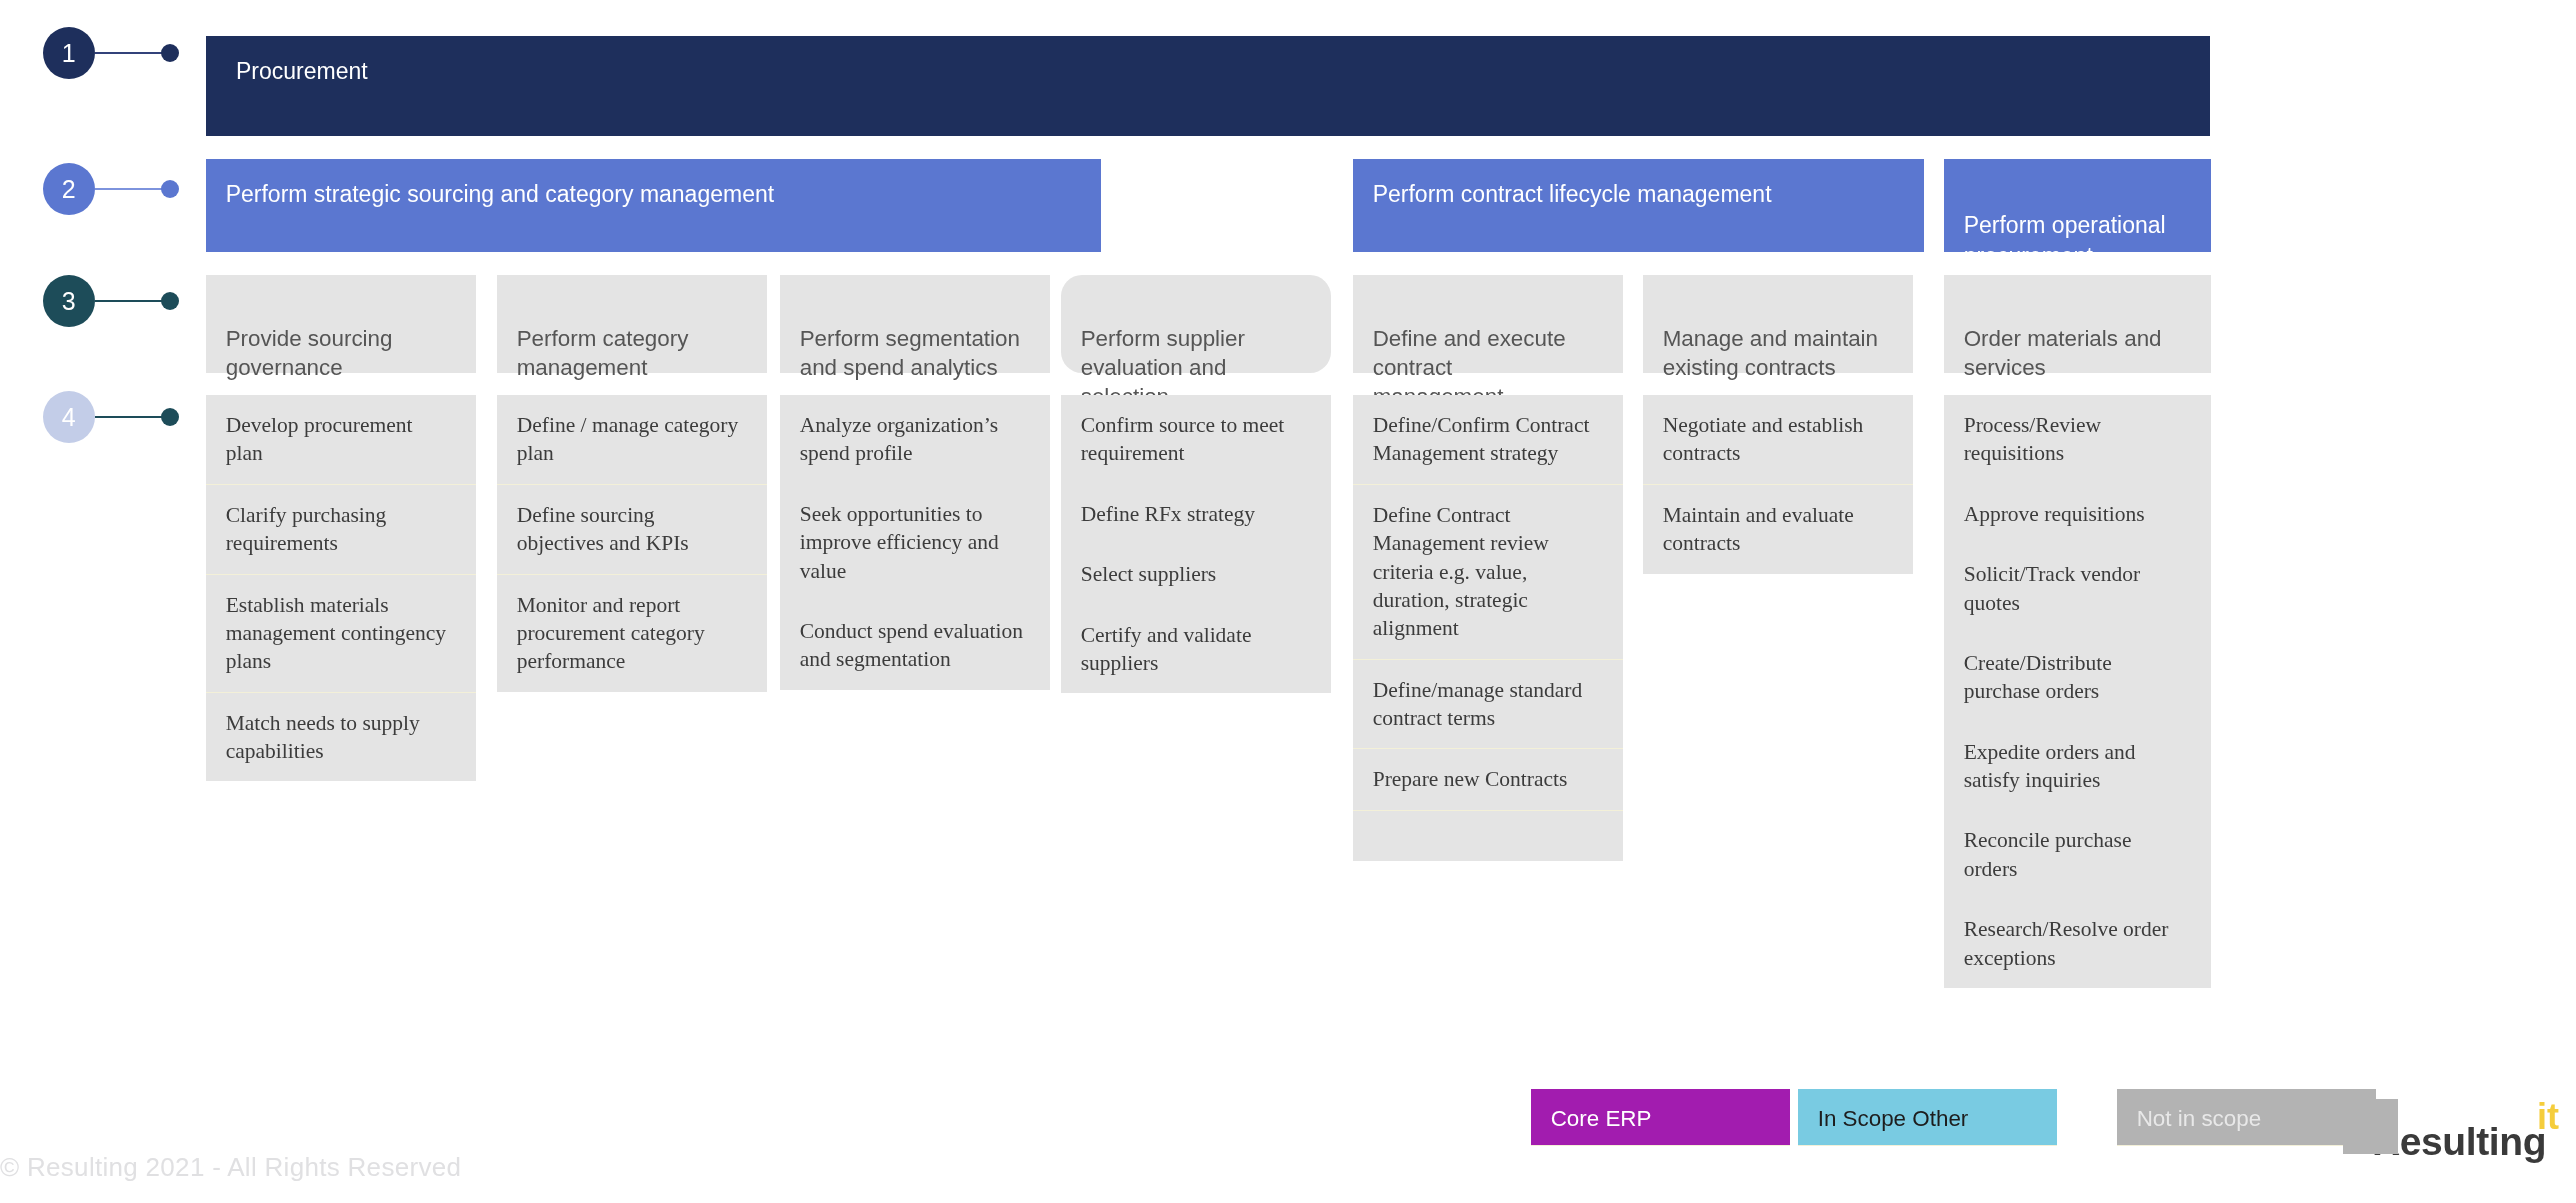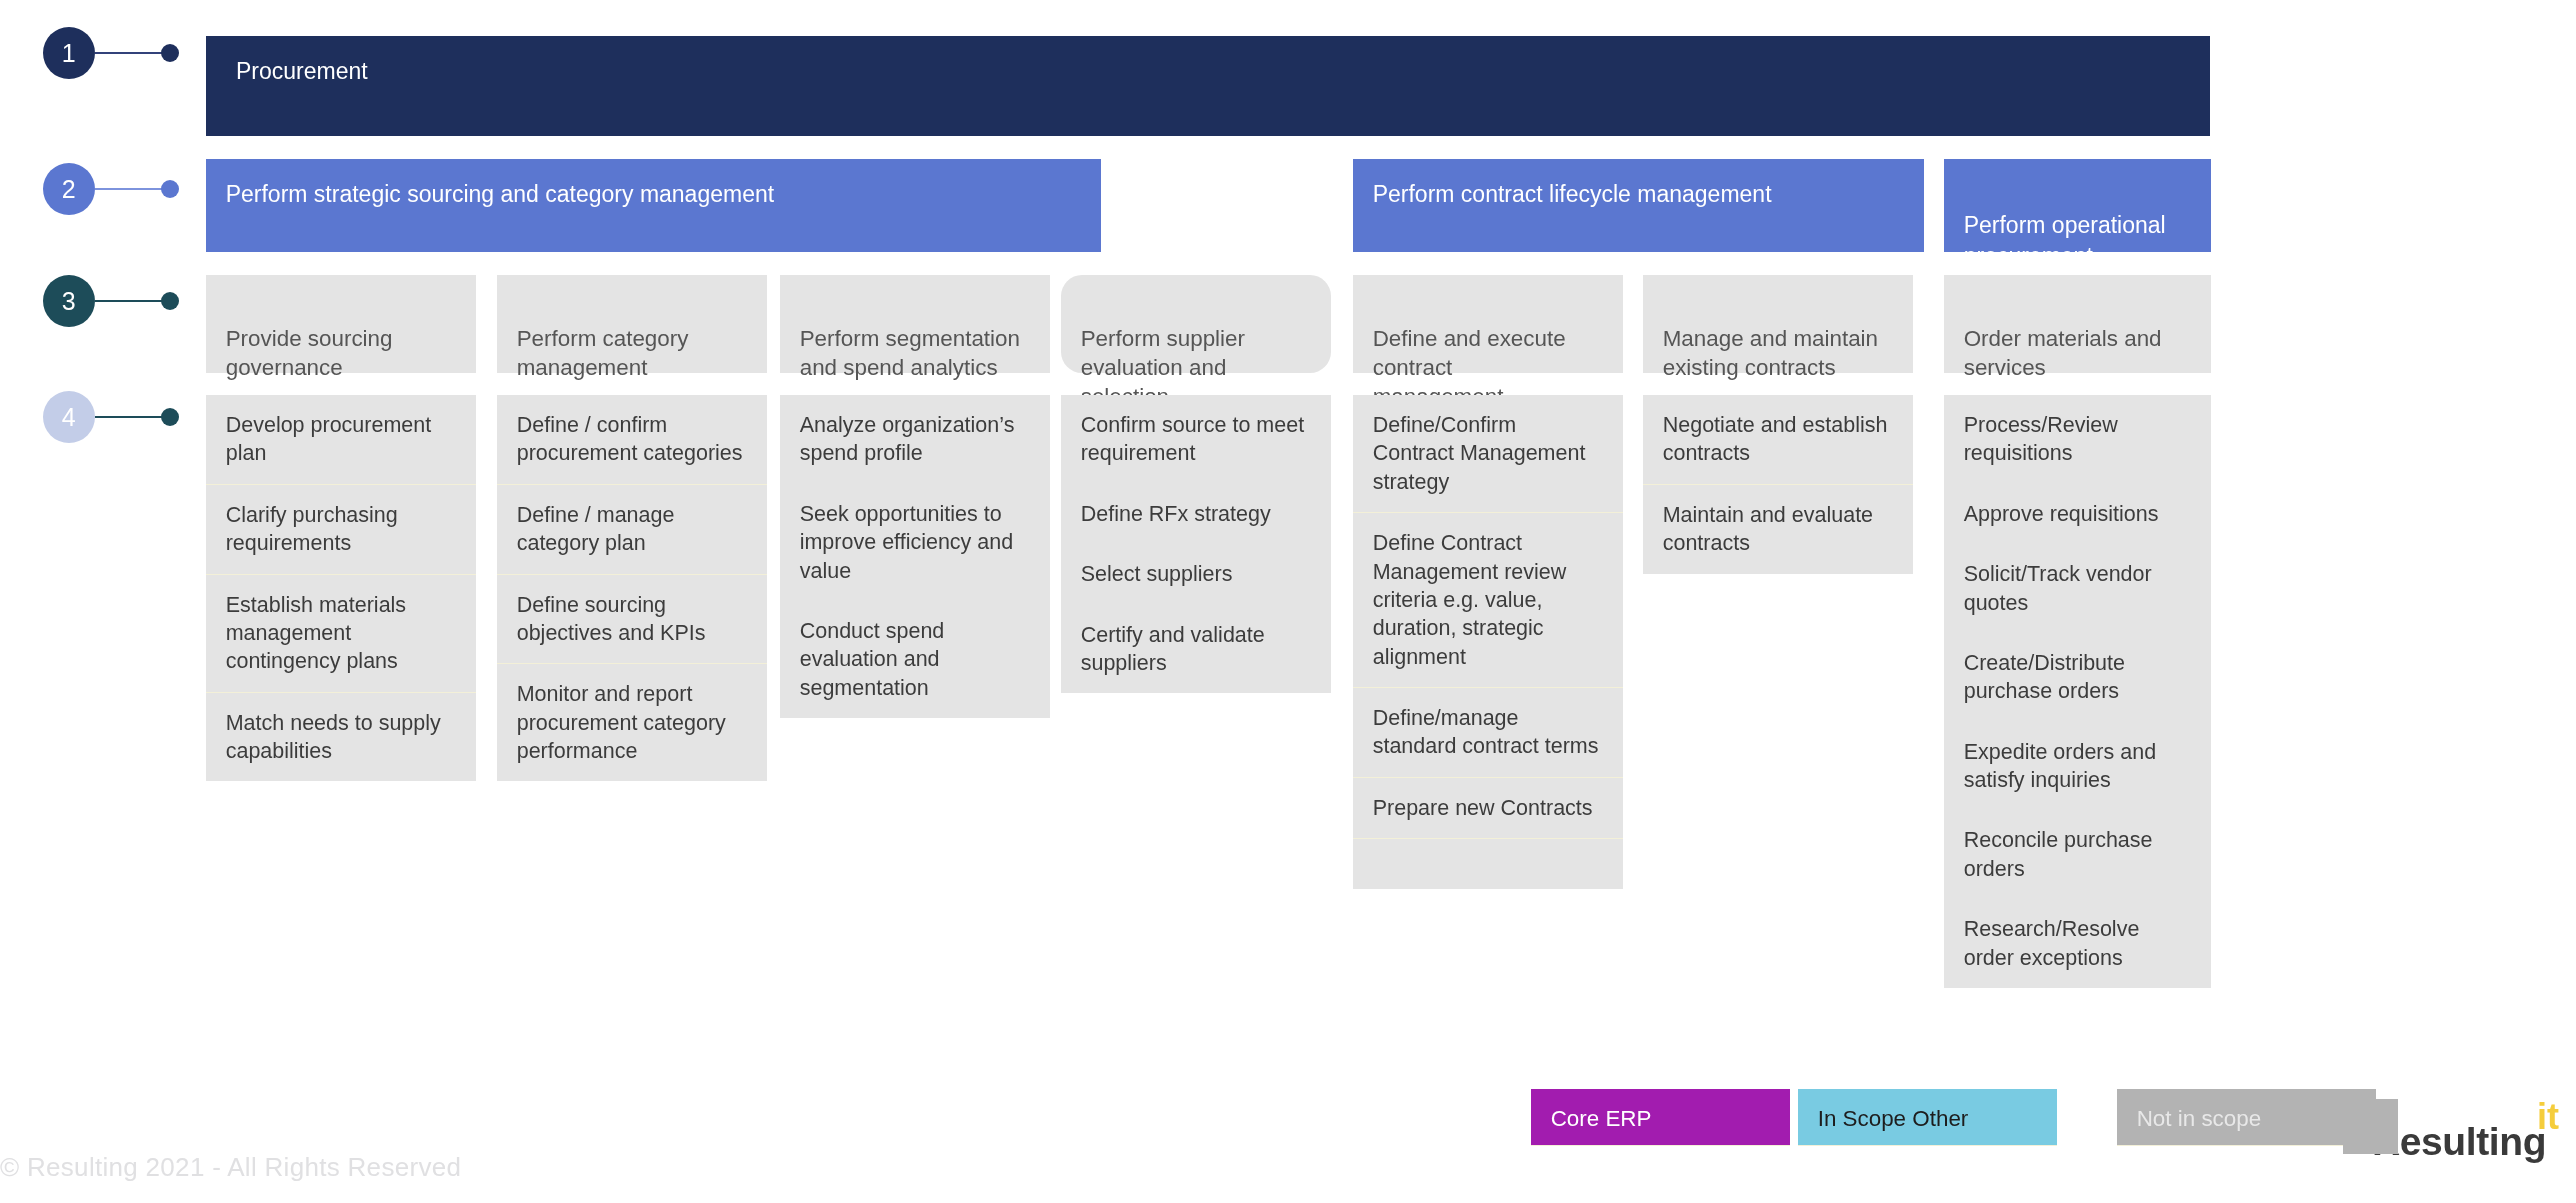--- a/index.html
+++ b/index.html
@@ -58,20 +58,21 @@
   
   .l4col { position: absolute; box-sizing: border-box; }
   .l4item {
     background: #e4e4e4;
     color: #3c3c3c;
     font-size: 21.5px;
     line-height: 1.32;
     padding: 16px 23px 16px 19.7px;
     box-sizing: border-box;
     border-bottom: 1.8px solid #f3f0d8;
+    font-family: Liberation Serif, serif;
   }
   .l4item.nosep { border-bottom: none; }
   .l4item.empty { min-height: 50px; }
 
   
   .legend { position: absolute; }
   .legend-chip {
     position: absolute;
     box-sizing: border-box;
     font-size: 22.4px;
@@ -201,21 +202,20 @@
   </div>
 
   <div class="l4col" style="left:206px; top:395px; width:270px;">
       <div class="l4item">Develop procurement plan</div>
       <div class="l4item">Clarify purchasing requirements</div>
       <div class="l4item">Establish materials management contingency plans</div>
       <div class="l4item nosep">Match needs to supply capabilities</div>
     </div>
 
   <div class="l4col" style="left:497px; top:395px; width:270px;">
-      <div class="l4item">Define / confirm procurement categories</div>
       <div class="l4item">Define / manage category plan</div>
       <div class="l4item">Define sourcing objectives and KPIs</div>
       <div class="l4item nosep">Monitor and report procurement category performance</div>
     </div>
 
   <div class="l4col" style="left:780px; top:395px; width:270px;">
       <div class="l4item nosep">Analyze organization’s spend profile</div>
       <div class="l4item nosep">Seek opportunities to improve efficiency and value</div>
       <div class="l4item nosep">Conduct spend evaluation and segmentation</div>
     </div>

